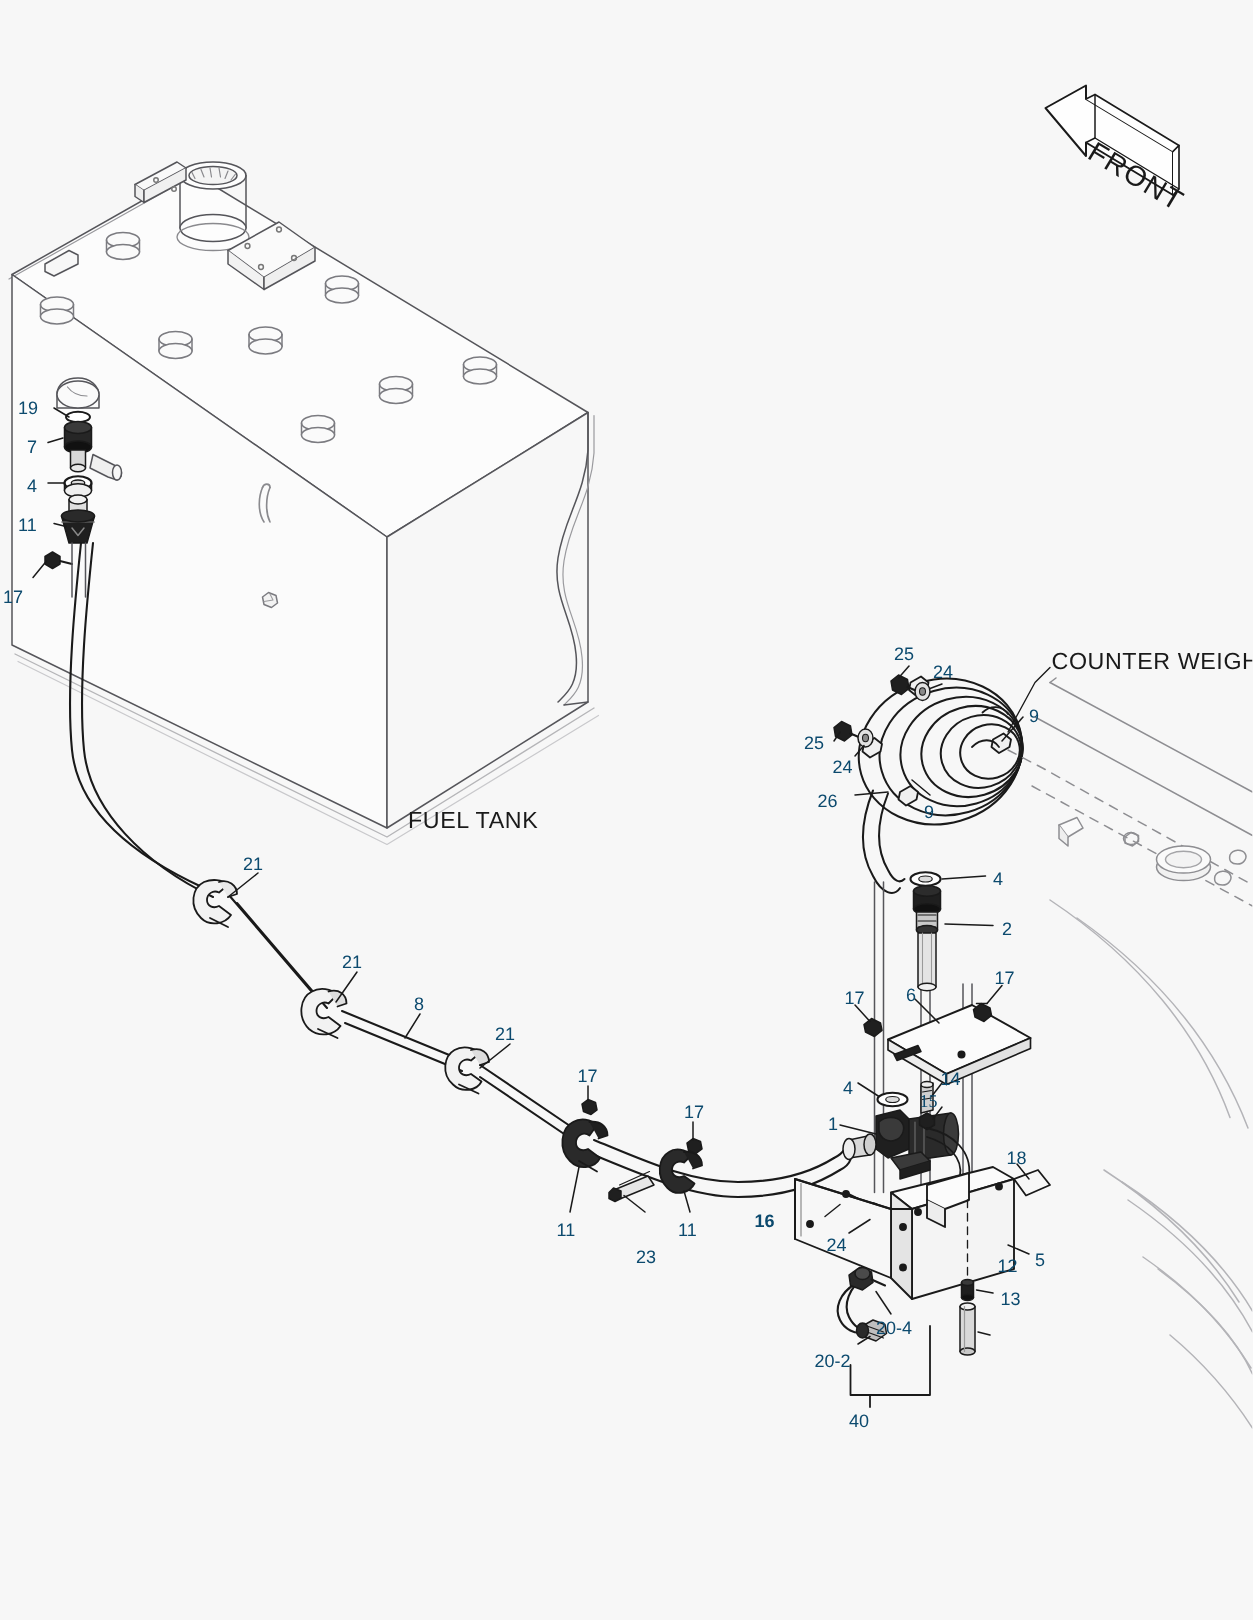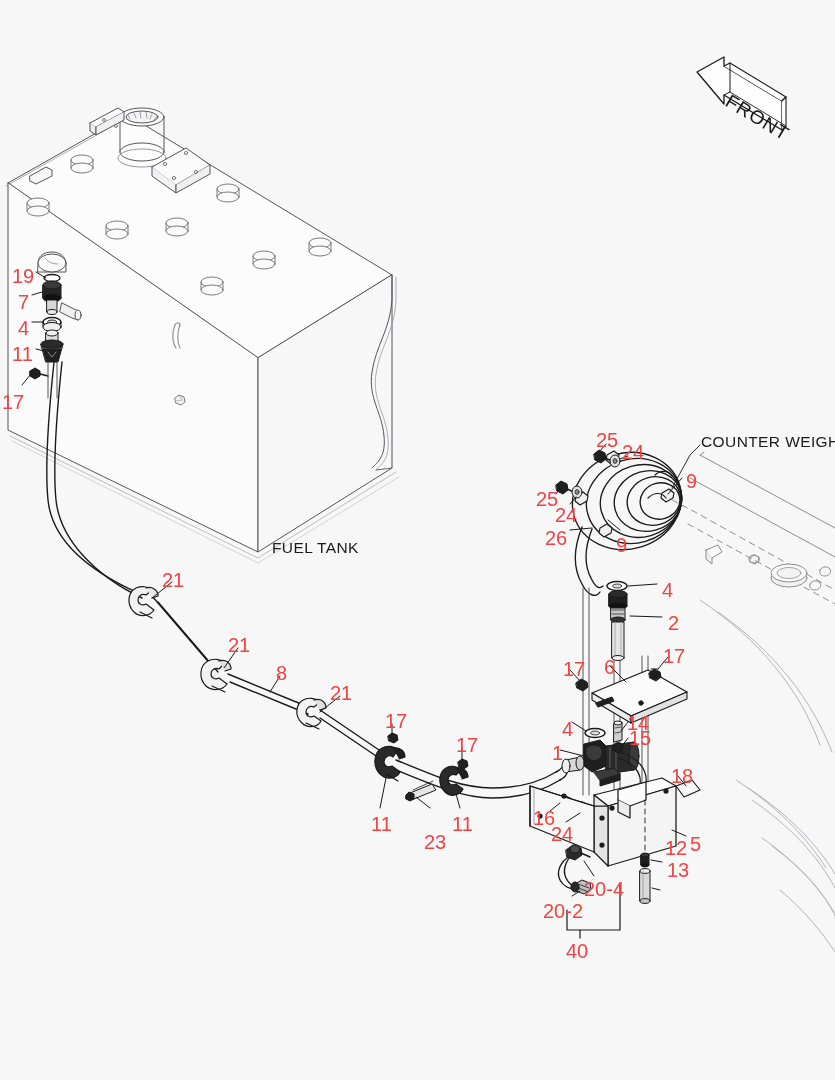--- a/index.html
+++ b/index.html
@@ -18,22 +18,22 @@
   #art {
     position: absolute;
     left: 0;
     top: 0;
     width: 835px;
     height: 1080px;
   }
   .callout {
     position: absolute;
     font-family: "Liberation Sans", sans-serif;
-    font-size: 20px;
-    color: #ef4444;
+    font-size: 12px;
+    color: #0c4a6e;
     white-space: nowrap;
     line-height: 1;
     user-select: none;
   }
   .sectiontext {
     position: absolute;
     font-family: "Liberation Sans", sans-serif;
     font-size: 15.5px;
     letter-spacing: 0.4px;
     color: #1a1a1a;
@@ -564,23 +564,23 @@
   <div class="callout" style="left:545px; top:528px;">26</div>
   <div class="callout" style="left:686px; top:471px;">9</div>
   <div class="callout" style="left:616px; top:535px;">9</div>
   <div class="callout" style="left:662px; top:580px;">4</div>
   <div class="callout" style="left:668px; top:613px;">2</div>
   <div class="callout" style="left:563px; top:659px;">17</div>
   <div class="callout" style="left:604px; top:657px;">6</div>
   <div class="callout" style="left:663px; top:646px;">17</div>
   <div class="callout" style="left:562px; top:719px;">4</div>
   <div class="callout" style="left:627px; top:713px;text-align:center;">14</div>
-  <div class="callout" style="left:629px; top:728px;">15</div>
+  <div class="callout" style="left:613px; top:728px;font-family:Liberation Serif, serif;">15</div>
   <div class="callout" style="left:552px; top:743px;">1</div>
-  <div class="callout" style="left:533px; top:808px;">16</div>
+  <div class="callout" style="left:503px; top:808px;font-weight:bold;">16</div>
   <div class="callout" style="left:551px; top:824px;">24</div>
   <div class="callout" style="left:671px; top:766px;">18</div>
   <div class="callout" style="left:690px; top:834px;">5</div>
   <div class="callout" style="left:667px; top:860px;">13</div>
   <div class="callout" style="left:665px; top:838px;">12</div>
   <div class="callout" style="left:584px; top:879px;">20-4</div>
   <div class="callout" style="left:543px; top:901px;">20-2</div>
   <div class="callout" style="left:566px; top:941px;">40</div>
 
 </div>

